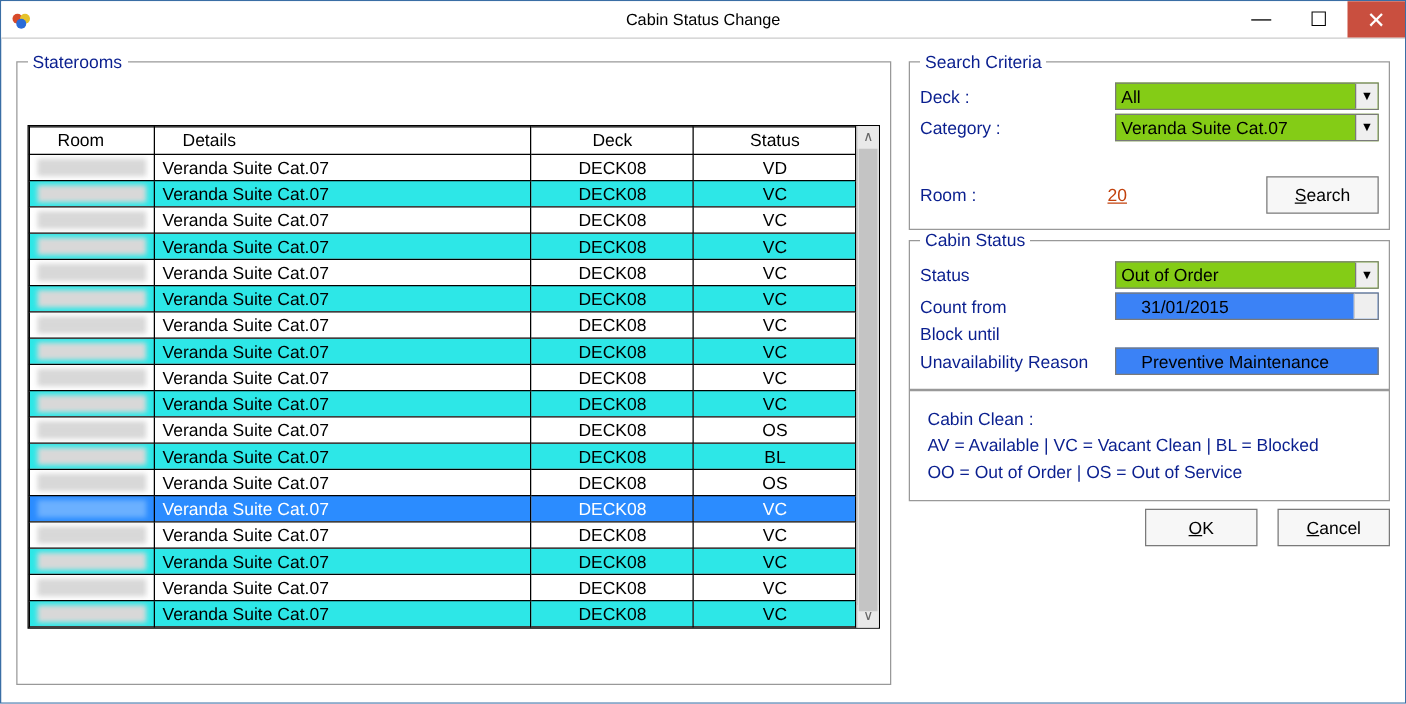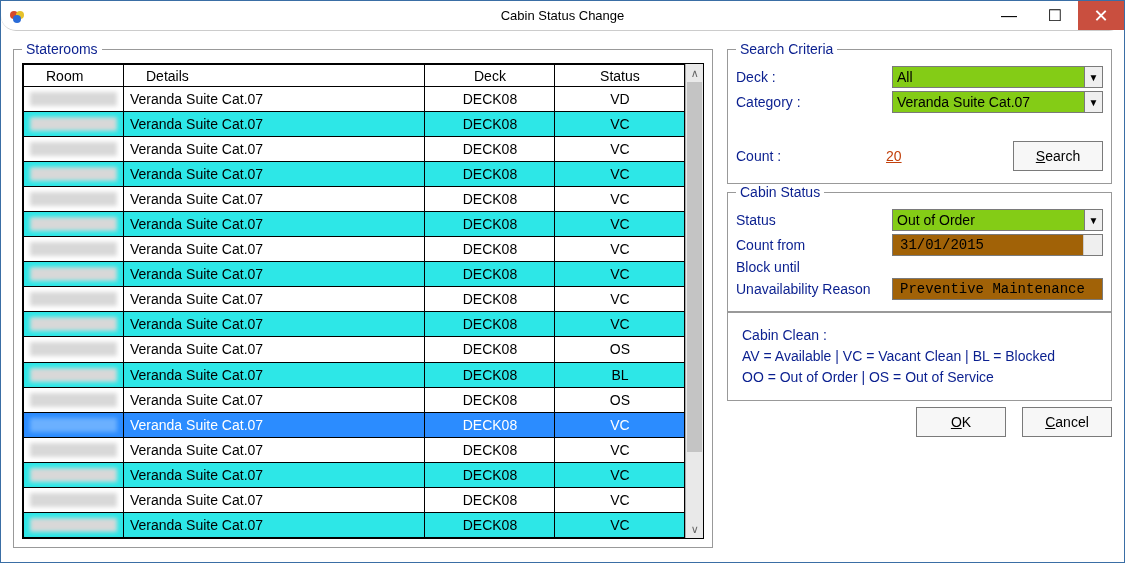--- a/index.html
+++ b/index.html
@@ -19,21 +19,20 @@
     flex-direction: column;
     position: relative;
   }
   .titlebar {
     height: 30px;
     background: #fff;
     display: flex;
     align-items: center;
     border-bottom: 1px solid #ccc;
     position: relative;
-    border-radius: 15px;
   }
   .titlebar .icon {
     width: 20px; height: 20px;
     margin: 0 6px;
     display: flex; align-items: center; justify-content: center;
   }
   .titlebar .title {
     position: absolute;
     left: 50%;
     transform: translateX(-50%);
@@ -61,20 +60,21 @@
     flex: 1;
     display: flex;
     padding: 10px 12px 14px 12px;
     gap: 14px;
   }
   fieldset {
     border: 1px solid #999;
     padding: 6px 8px 8px 8px;
     margin: 0;
     position: relative;
+    align-items: center;
   }
   legend {
     color: #0a1f8f;
     font-size: 14px;
     padding: 0 4px;
   }
   .left {
     flex: 0 0 700px;
     display: flex;
     flex-direction: column;
@@ -176,26 +176,25 @@
     width: 18px; height: 100%;
     display: flex; align-items: center; justify-content: center;
     border-left: 1px solid #7a7a7a;
     background: #efefef;
     font-size: 10px;
   }
   .textin {
     flex: 1;
     height: 22px;
     border: 1px solid #7a7a7a;
-    background: #a16207;
-    padding: 0 7px;
+    background: #3b82f6;
+    padding: 0 20px;
     display: flex;
     align-items: center;
     position: relative;
-    font-family: Liberation Mono, monospace;
   }
   .datepick::after {
     content: "";
     position: absolute;
     right: 0; top: 0;
     width: 18px; height: 100%;
     border-left: 1px solid #ccc;
     background: #efefef;
   }
   .count-row {
@@ -445,21 +444,21 @@
 
         <div class="frow">
           <div class="flabel">Category :</div>
           <div class="combo">
             <span>Veranda Suite Cat.07</span>
             <div class="drop">▼</div>
           </div>
         </div>
 
         <div class="count-row">
-          <div class="count-label">Count :</div>
+          <div class="count-label">Room :</div>
           <div class="count-val">20</div>
           <div style="margin-left:auto">
             <div class="btn">
               <span class="ul">S</span>
                 <span>earch</span>
             </div>
           </div>
         </div>
       </fieldset>
 

